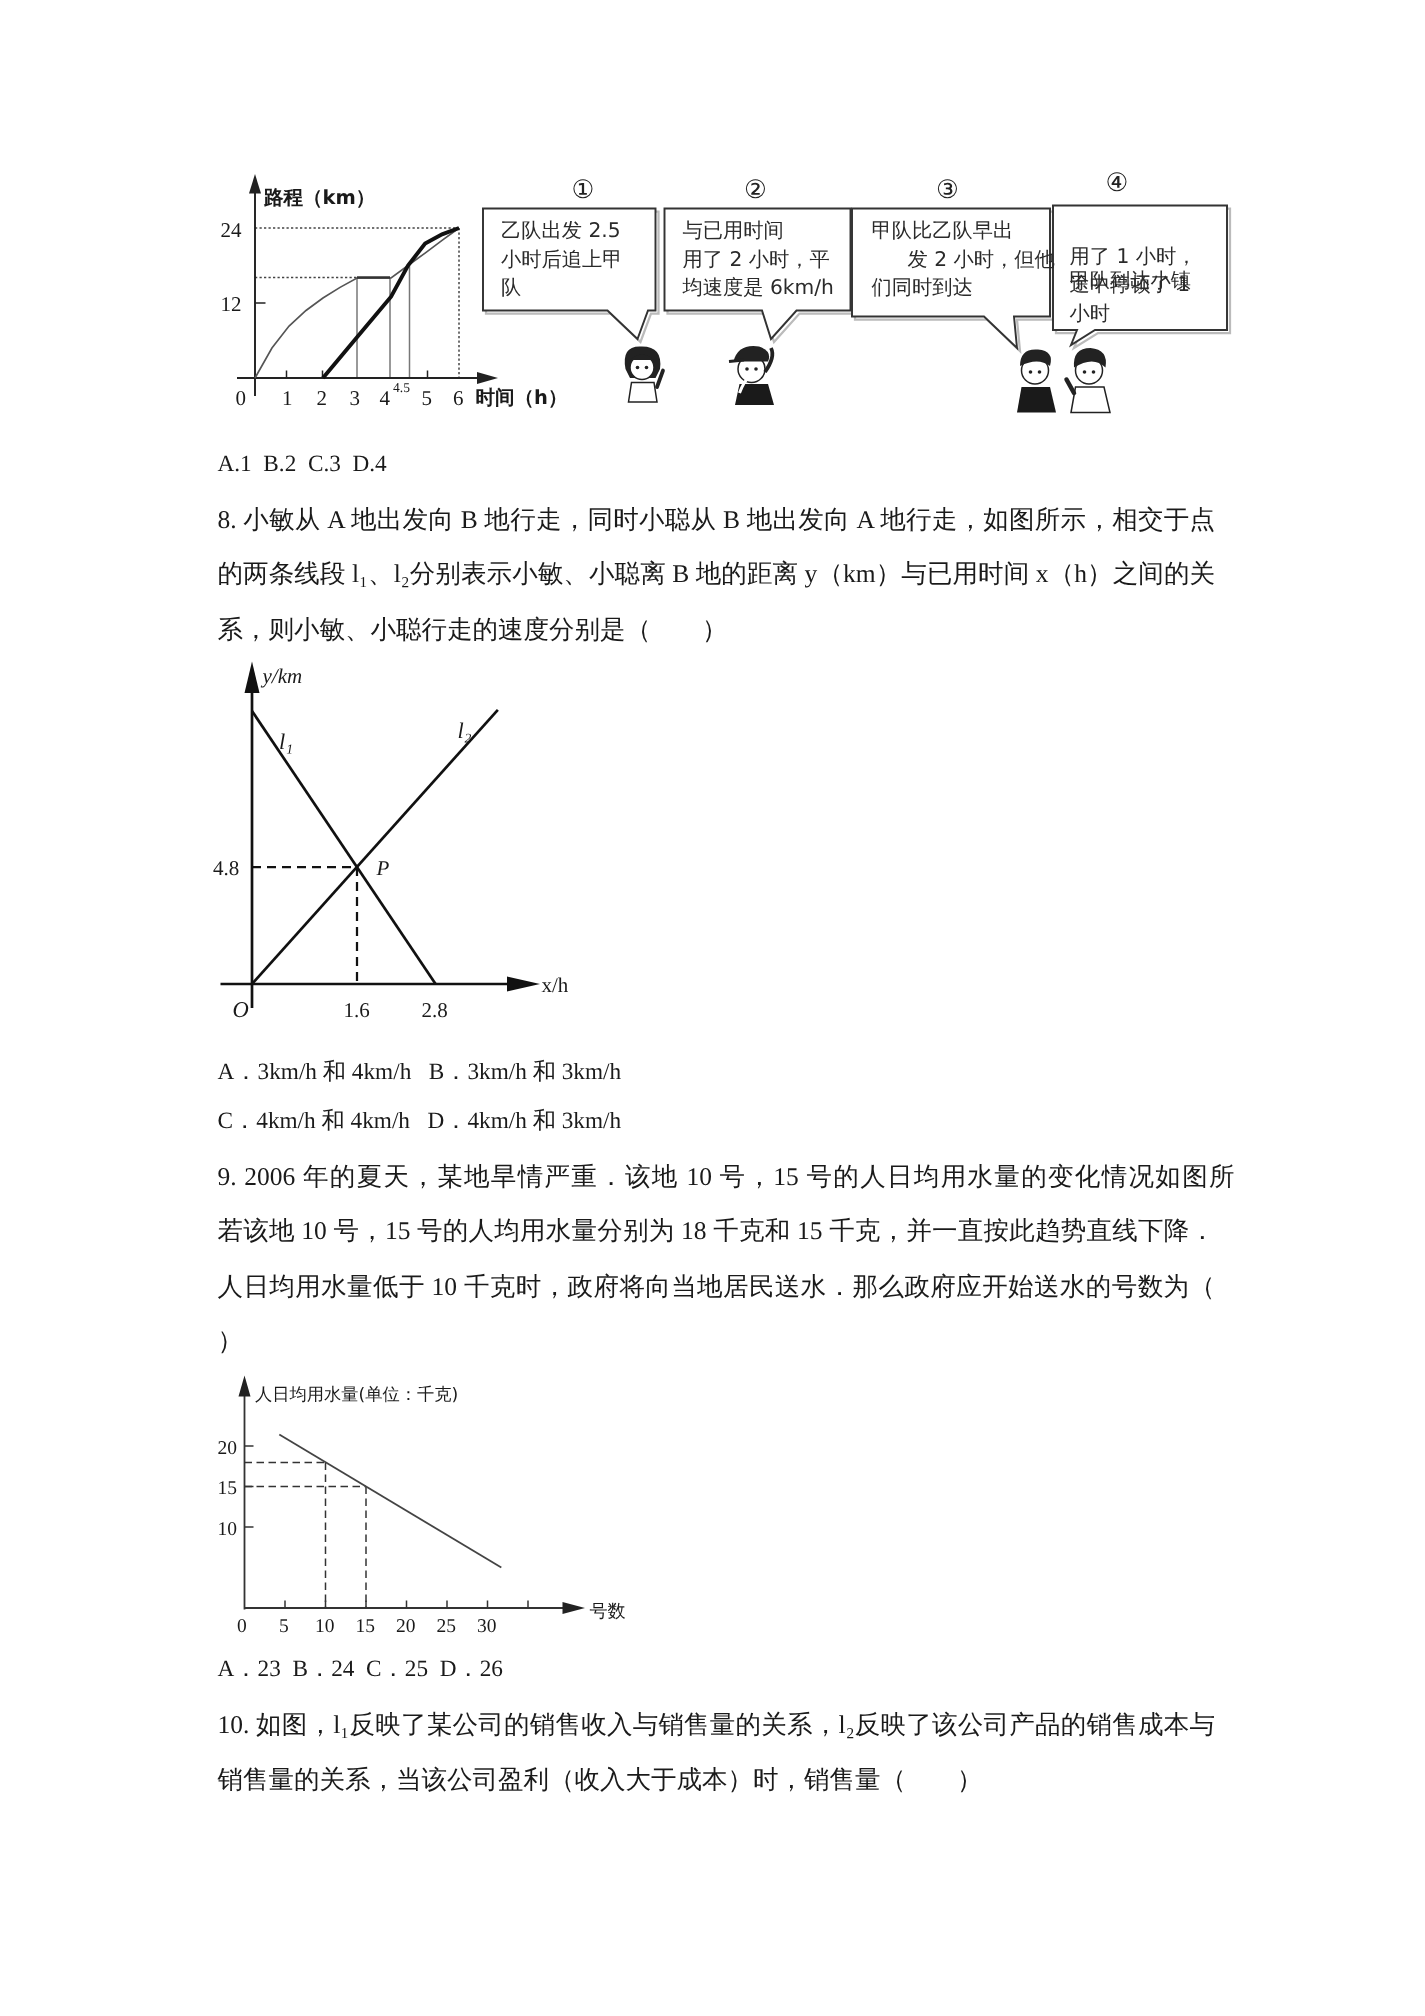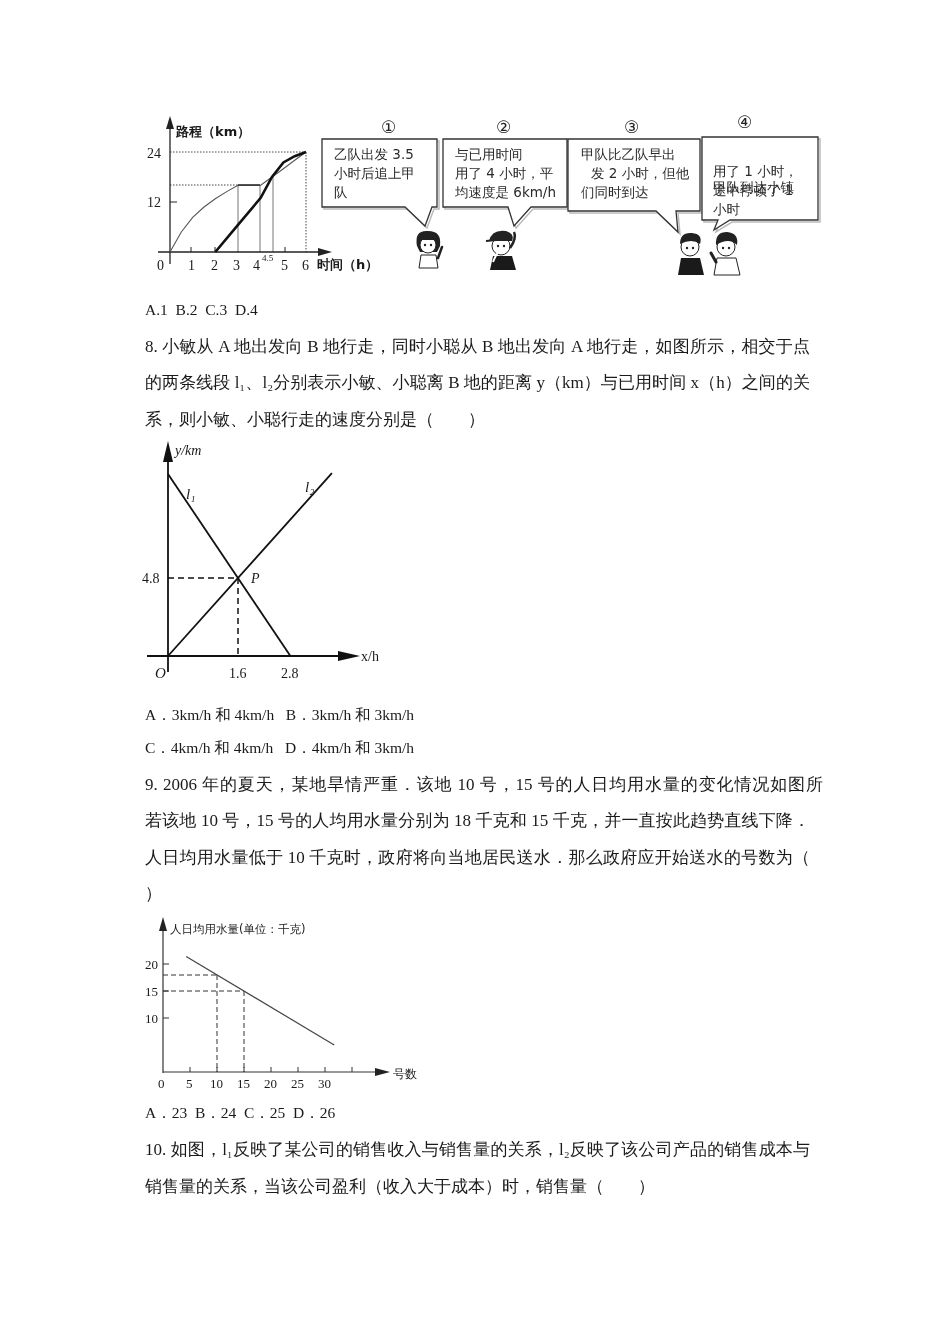--- a/index.html
+++ b/index.html
@@ -107,32 +107,32 @@
     <path d="M716,262 L711,253" stroke="#222" stroke-width="3" stroke-linecap="round"></path>
   </g>
 </svg>
 
 <div class="circnum" style="left:381px;top:118px;">①</div>
 <div class="circnum" style="left:496px;top:118px;">②</div>
 <div class="circnum" style="left:624px;top:118px;">③</div>
 <div class="circnum" style="left:737px;top:113px;">④</div>
 
 <div>
-  <div class="bubble-text" style="left:334px;top:145px;">乙队出发 3.5</div>
+  <div class="bubble-text" style="left:334px;top:145px;">乙队出发 2.5</div>
   <div class="bubble-text" style="left:334px;top:164px;">小时后追上甲</div>
   <div class="bubble-text" style="left:334px;top:183px;">队</div>
 </div>
 <div>
   <div class="bubble-text" style="left:455px;top:145px;">与已用时间</div>
-  <div class="bubble-text" style="left:455px;top:164px;">用了 4 小时，平</div>
+  <div class="bubble-text" style="left:455px;top:164px;">用了 2 小时，平</div>
   <div class="bubble-text" style="left:455px;top:183px;">均速度是 6km/h</div>
 </div>
 <div>
   <div class="bubble-text" style="left:581px;top:145px;">甲队比乙队早出</div>
-  <div class="bubble-text" style="left:591px;top:164px;">发 2 小时，但他</div>
+  <div class="bubble-text" style="left:605px;top:164px;">发 2 小时，但他</div>
   <div class="bubble-text" style="left:581px;top:183px;">们同时到达</div>
 </div>
 <div>
   <div class="bubble-text" style="left:713px;top:158px;margin-top:20px;">甲队到达小镇</div>
   <div class="bubble-text" style="left:713px;top:162px;">用了 1 小时，</div>
   <div class="bubble-text" style="left:713px;top:181px;">途中停顿了 1</div>
   <div class="bubble-text" style="left:713px;top:200px;">小时</div>
 </div>
 
 <div class="opt" style="top:299px;">A.1  B.2  C.3  D.4</div>

